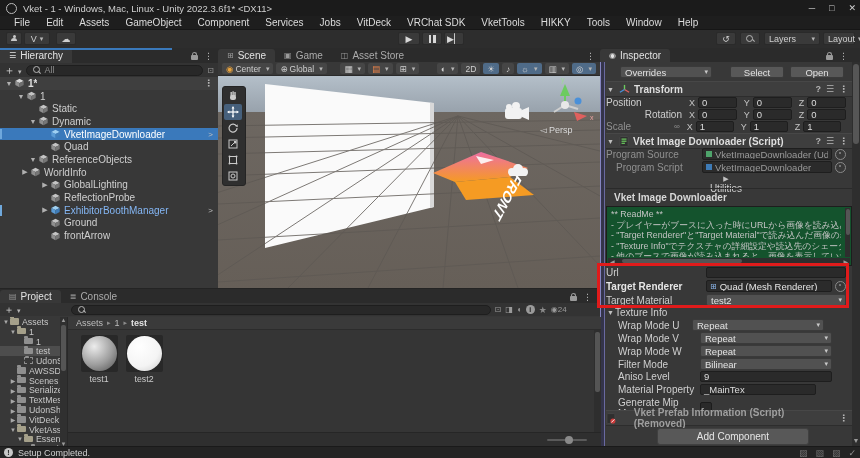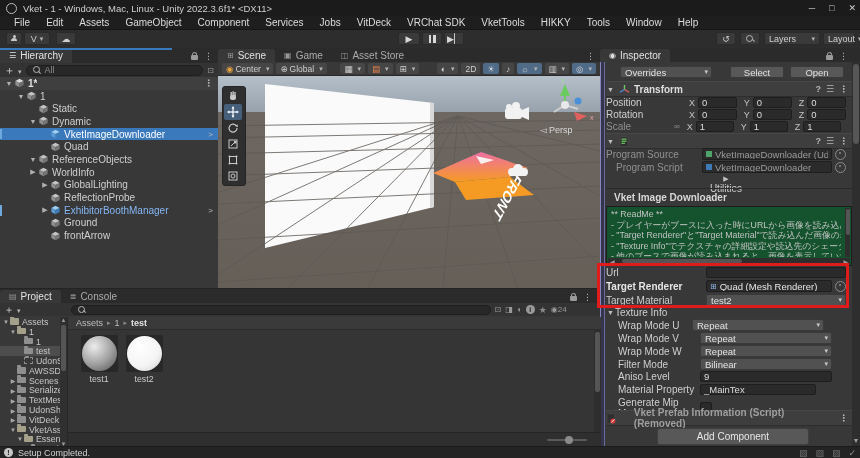--- a/index.html
+++ b/index.html
@@ -292,21 +292,21 @@
 
       <span class="harrow">▼</span>
       <svg class="hicon" viewBox="0 0 12 12">
         <path class="cubetop" d="M6 1 11 3.5 6 6 1 3.5Z" fill="#c4c4c4"></path>
         <path class="cubeleft" d="M1 3.5 6 6v5L1 8.5Z" fill="#8f8f8f"></path>
         <path class="cuberight" d="M11 3.5 6 6v5l5-2.5Z" fill="#767676"></path>
       </svg>
       <span class="hlabel nowrap">ReferenceObjects</span>
 
     </div>
-        <div class="hrow" style="padding-left: 28px;">
+        <div class="hrow" style="padding-left: 20px;">
 
       <span class="harrow">▶</span>
       <svg class="hicon" viewBox="0 0 12 12">
         <path class="cubetop" d="M6 1 11 3.5 6 6 1 3.5Z" fill="#c4c4c4"></path>
         <path class="cubeleft" d="M1 3.5 6 6v5L1 8.5Z" fill="#8f8f8f"></path>
         <path class="cuberight" d="M11 3.5 6 6v5l5-2.5Z" fill="#767676"></path>
       </svg>
       <span class="hlabel nowrap">WorldInfo</span>
 
     </div>
@@ -585,21 +585,21 @@
     </div>
     <div class="irow" style="top:49px;">
       <span class="ilabel" style="width:76px;">Position</span>
       <span class="axis">X</span>
         <span class="field" style="width:40px;">0</span>
       <span class="axis">Y</span>
         <span class="field" style="width:40px;">0</span>
       <span class="axis">Z</span>
         <span class="field" style="width:40px;">0</span>
     </div>
-    <div class="irow" style="top:61px;">
+    <div class="irow" style="top:61px;text-align:right;">
       <span class="ilabel" style="width:76px;">Rotation</span>
       <span class="axis">X</span>
         <span class="field" style="width:40px;">0</span>
       <span class="axis">Y</span>
         <span class="field" style="width:40px;">0</span>
       <span class="axis">Z</span>
         <span class="field" style="width:40px;">0</span>
     </div>
     <div class="irow dim" style="top:73px;">
       <span class="ilabel" style="width:68px;">Scale</span>
@@ -613,20 +613,21 @@
     </div>
 
     <div class="comp-head" style="top:85px;">
       <span class="fold">▼</span>
       <svg width="10" height="11" viewBox="0 0 10 11">
           <rect x="1" y="0.5" width="8" height="10" rx="1" fill="#2f2f2f" stroke="#555" stroke-width=".5"></rect>
           <rect x="2.5" y="2.5" width="5" height="1.2" fill="#6ccb5f"></rect>
           <rect x="2.5" y="4.6" width="5" height="1.2" fill="#6ccb5f"></rect>
           <rect x="2.5" y="6.7" width="3.4" height="1.2" fill="#6ccb5f"></rect>
         </svg>
+      <span>Vket Image Downloader (Script)</span>
       <span class="headtools">
           <span>?</span>
           <span>☰</span>
           <span class="kebab">⋮</span>
         </span>
     </div>
     <div class="irow dim" style="top:100px;">
       <span class="ilabel" style="width:96px;">Program Source</span>
       <span class="objfield nowrap" style="width:130px;color:#9a9a9a;">
         <span style="width:6px;height:6px;background:#4ea36b;flex:none;"></span>

